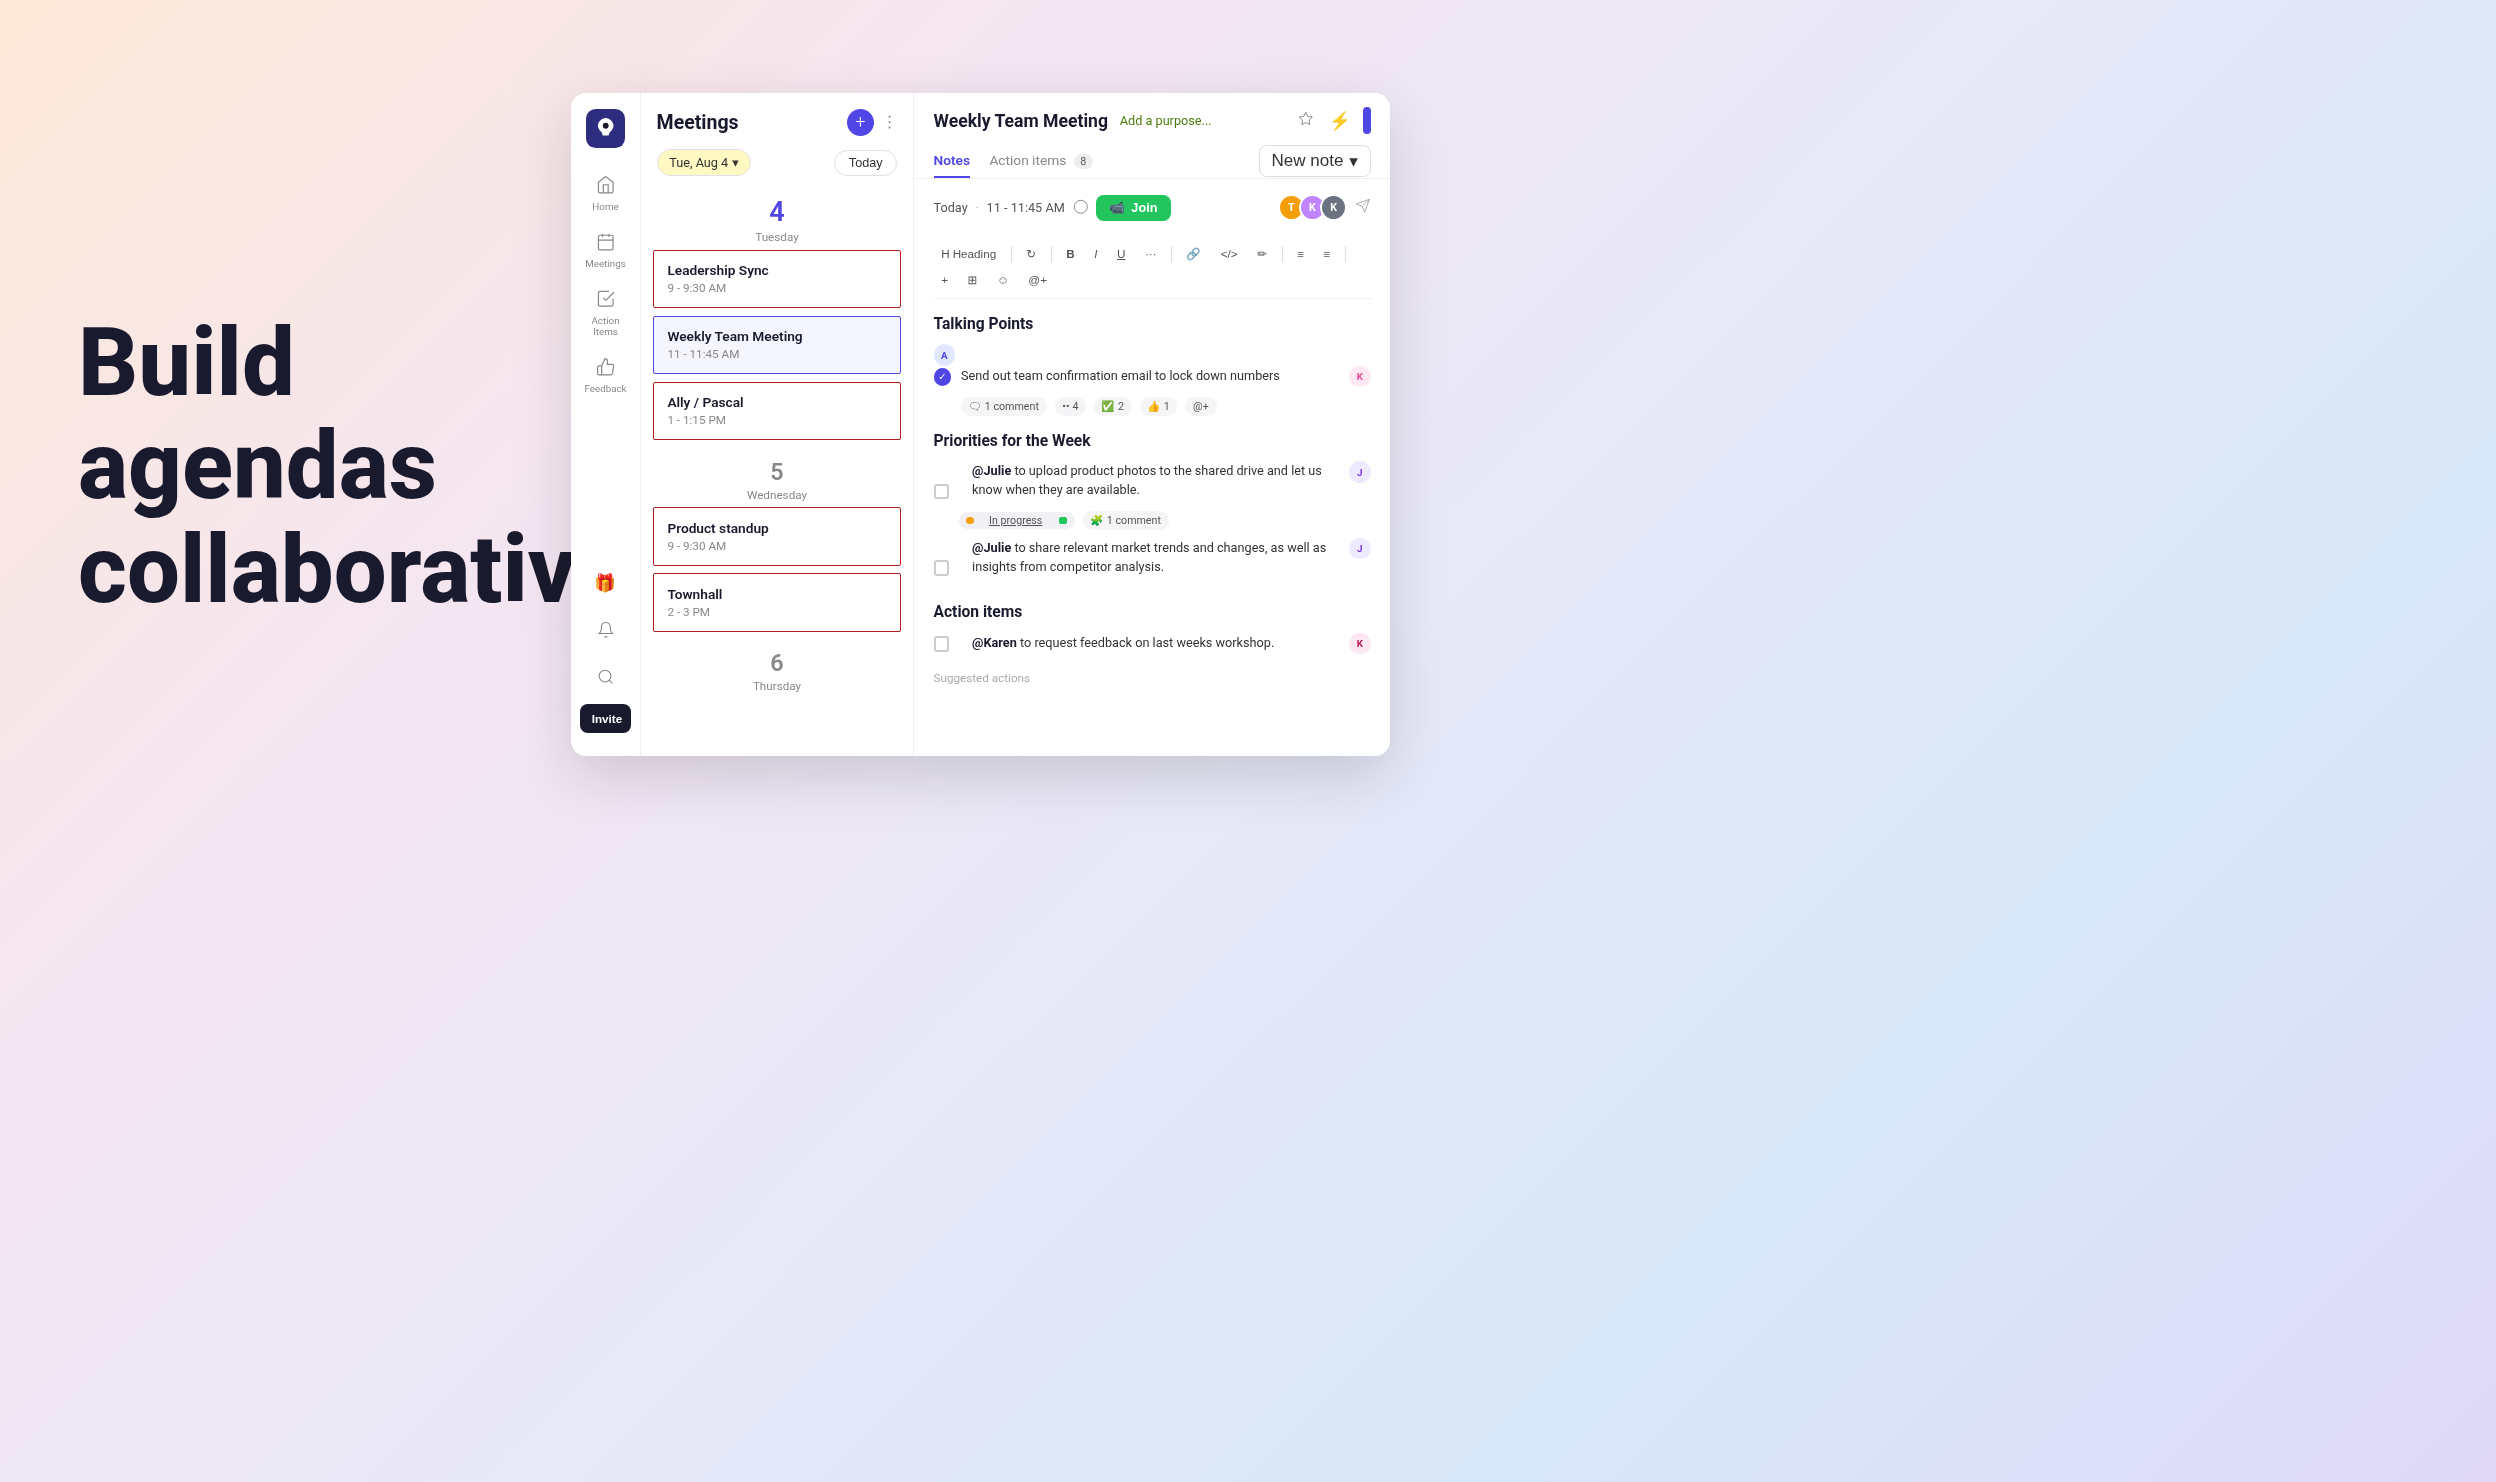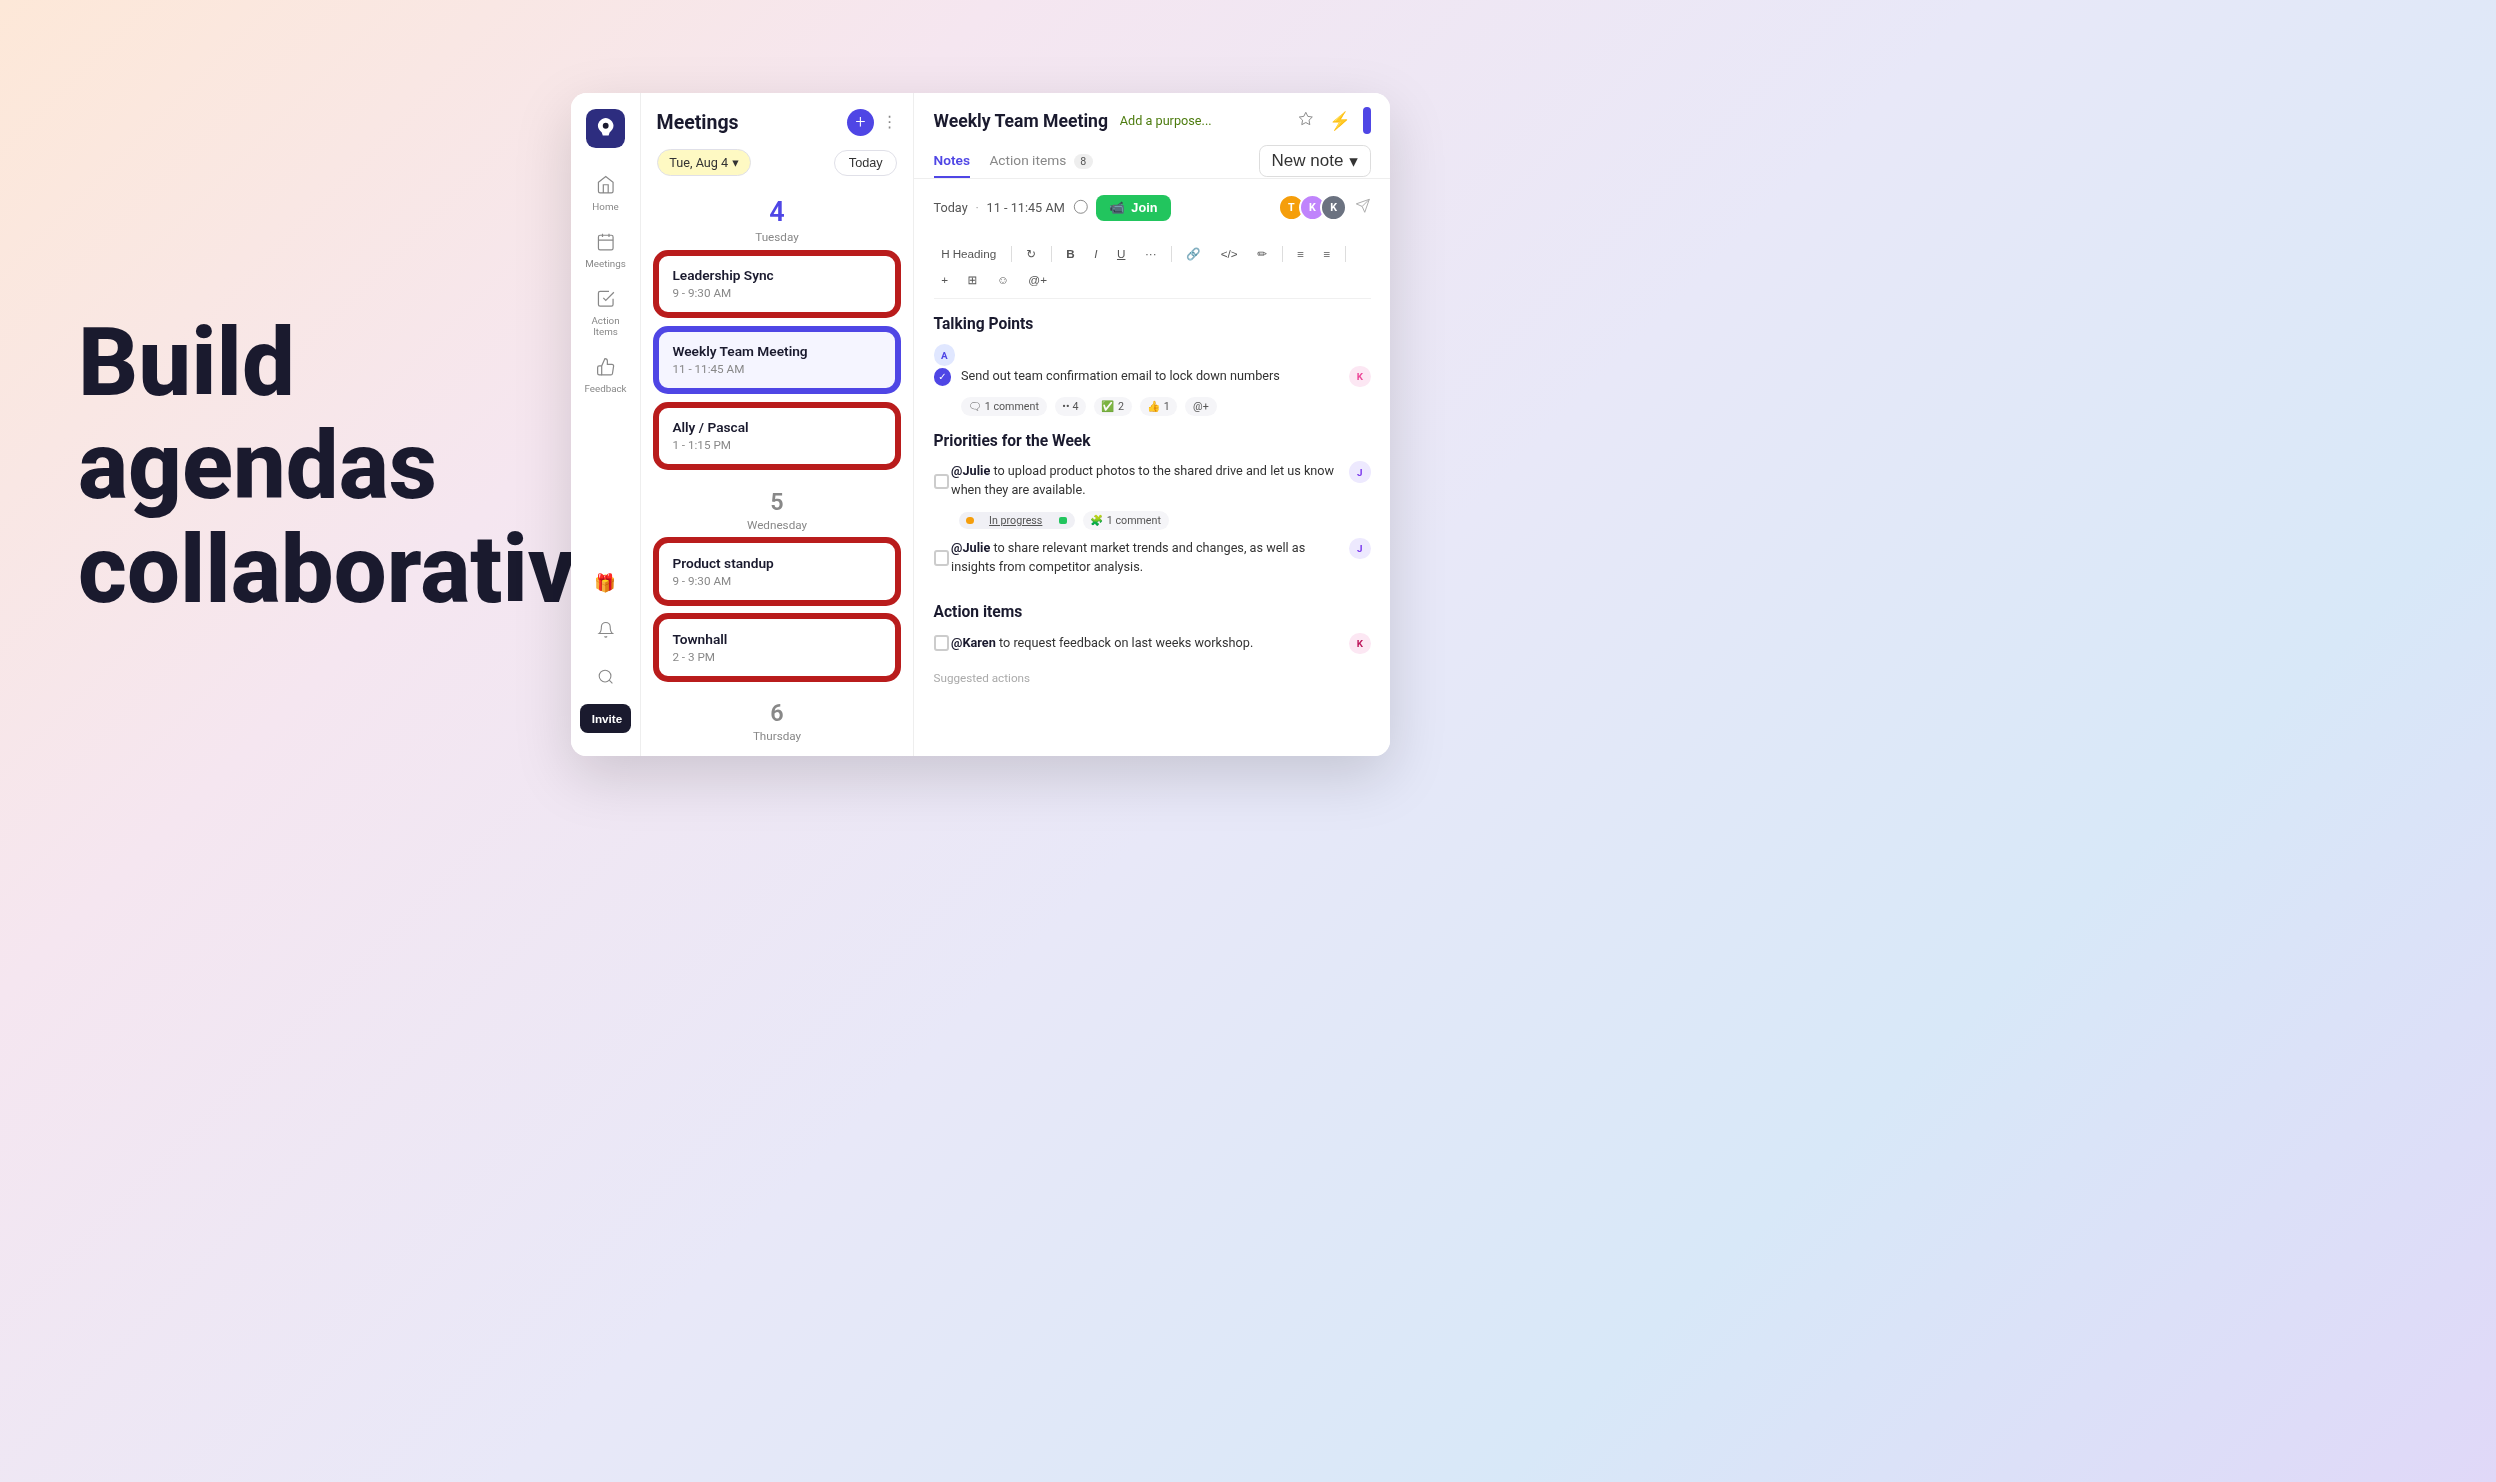--- a/index.html
+++ b/index.html
@@ -215,22 +215,22 @@
       font-weight: 600;
       color: #4f46e5;
     }
     .day-name {
       font-size: 11.7px;
       color: #888;
       margin-top: 2px;
     }
 
     .meeting-card {
-      border: 6px solid #b91c1c;
-      border-radius: 15px;
+      border: 1px solid #b91c1c;
+      border-radius: 2px;
       padding: 11.7px 13.7px;
       margin-bottom: 7.8px;
       cursor: pointer;
       background: #fff;
     }
     .meeting-card.active {
       border-color: #4f46e5;
       background: #f5f5ff;
     }
     .meeting-card-title {
@@ -476,22 +476,22 @@
       font-size: 10.7px;
       color: #555;
       display: flex;
       align-items: center;
       gap: 2.9px;
       cursor: pointer;
     }
 
     .checkbox-item {
       display: flex;
-      align-items: center;
-      gap: 2px;
+      align-items: flex-end;
+      gap: 23px;
       margin-bottom: 11.7px;
     }
     .cb-box {
       width: 15.6px;
       height: 15.6px;
       border: 2px solid #ccc;
       border-radius: 2.9px;
       flex-shrink: 0;
       margin-top: 2px;
     }

